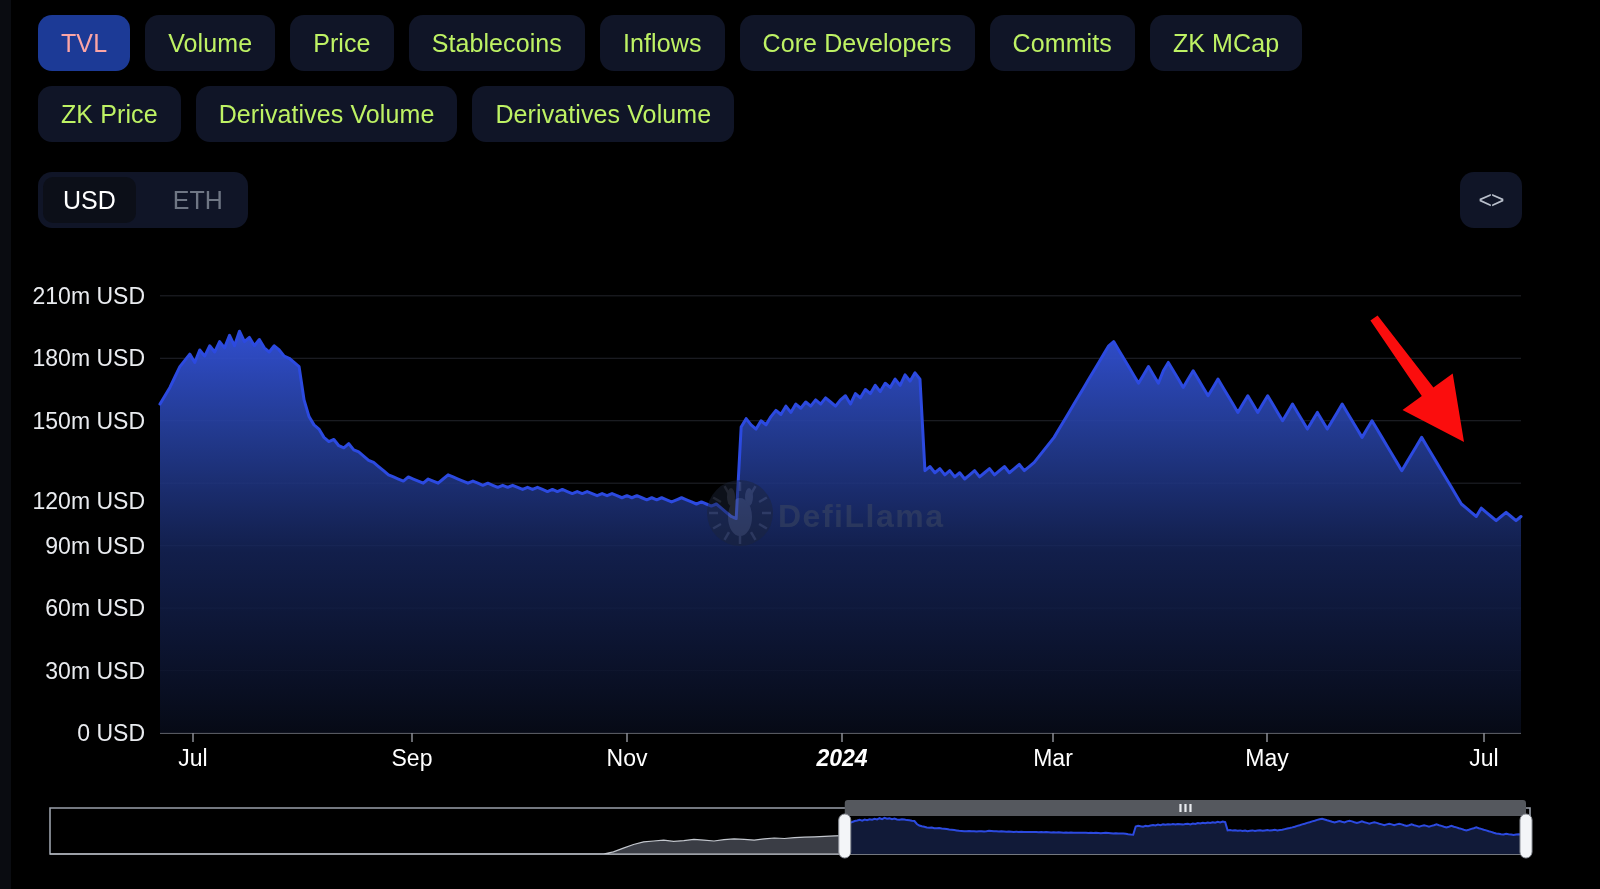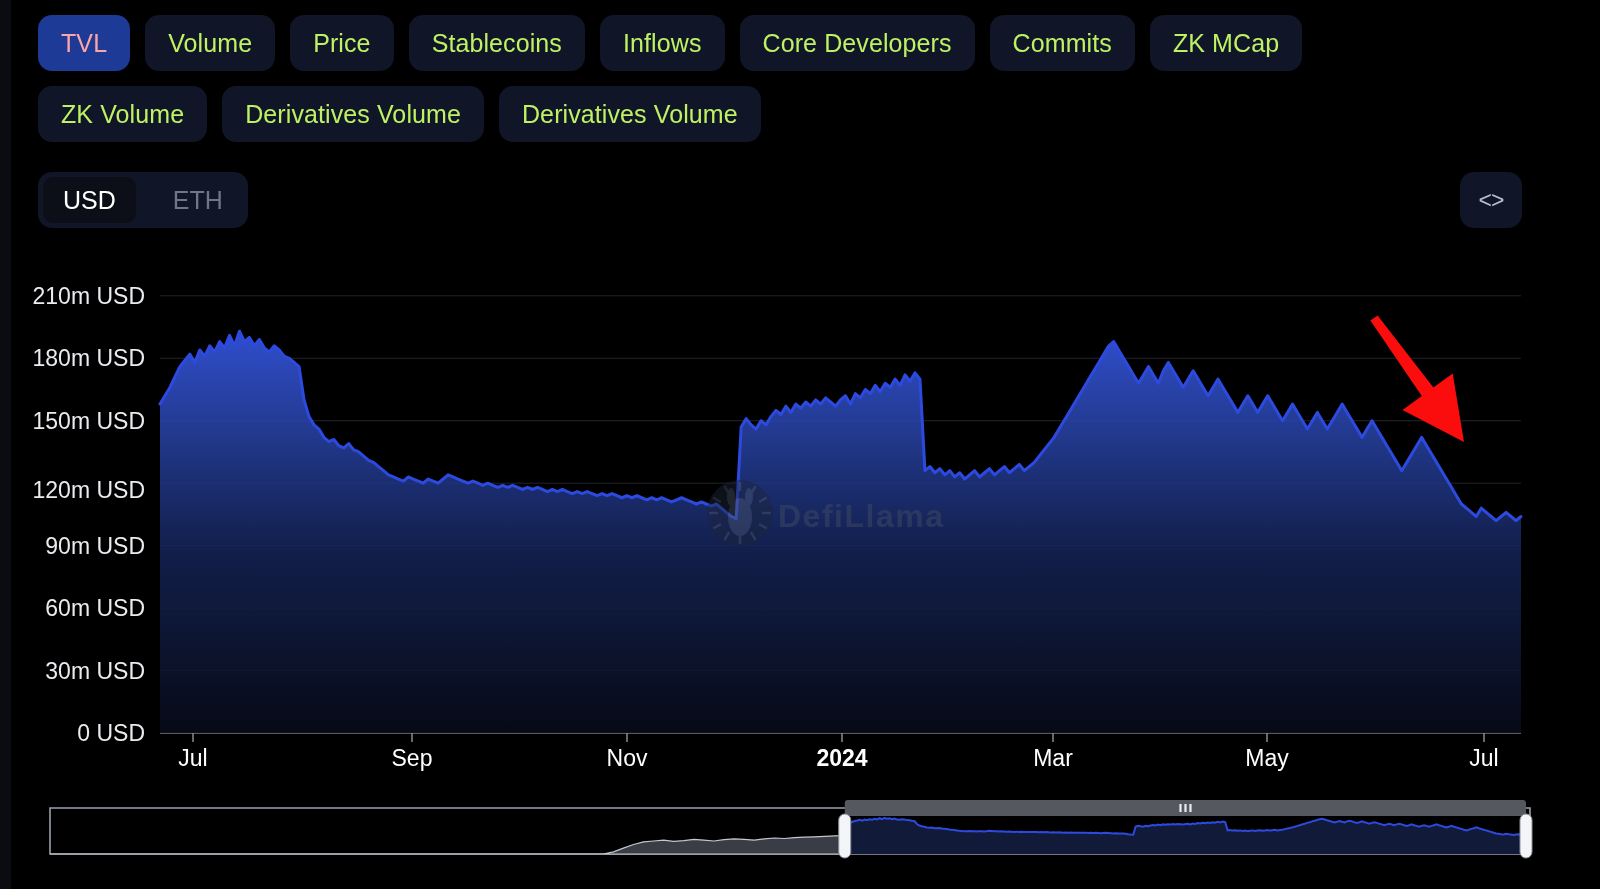--- a/index.html
+++ b/index.html
@@ -121,21 +121,21 @@
     width: 145px; height: 530px;
   }
   .x-label {
     position: absolute;
     transform: translateX(-50%);
     color: #ffffff;
     font-size: 23px;
     white-space: nowrap;
     top: 490px;
   }
-  .x-label.bold { font-weight: bold; }
+  .x-label.bold { font-weight: bold; font-style: italic; }
 
   
   .brush {
     position: absolute;
     left: 45px; top: 800px;
     width: 1490px; height: 55px;
   }
 </style>
 </head>
 <body>
@@ -147,41 +147,41 @@
 
   <div class="tabs-wrap" id="tabs">
       <button class="tab active">TVL</button>
       <button class="tab">Volume</button>
       <button class="tab">Price</button>
       <button class="tab">Stablecoins</button>
       <button class="tab">Inflows</button>
       <button class="tab">Core Developers</button>
       <button class="tab">Commits</button>
       <button class="tab">ZK MCap</button>
-      <button class="tab">ZK Volume</button>
+      <button class="tab">ZK Price</button>
       <button class="tab">Derivatives Volume</button>
       <button class="tab">Derivatives Volume</button>
     </div>
 
   <div class="currency-toggle" id="currency">
       <button class="cur-opt active">USD</button>
       <button class="cur-opt">ETH</button>
     </div>
 
   <button class="code-btn">
     <span>&lt;&gt;</span>
   </button>
 
   <div class="chart-area">
     <div class="y-axis-col" id="y-axis">
         <div class="y-label" style="top: 478px;">0 USD</div>
         <div class="y-label" style="top: 415.545px;">30m USD</div>
         <div class="y-label" style="top: 353.091px;">60m USD</div>
         <div class="y-label" style="top: 290.636px;">90m USD</div>
-        <div class="y-label" style="top: 235px; margin-left: 32px;">120m USD</div>
+        <div class="y-label" style="top: 246px; margin-left: 32px;">120m USD</div>
         <div class="y-label" style="top: 165.727px;">150m USD</div>
         <div class="y-label" style="top: 103.273px;">180m USD</div>
         <div class="y-label" style="top: 40.8182px;">210m USD</div>
       </div>
     <svg id="plot" width="1560" height="530" style="position:absolute;left:0;top:0;">
         <defs>
           <linearGradient id="areaGrad" x1="0" y1="0" x2="0" y2="1">
             <stop offset="0%" stop-color="#3352d8" stop-opacity="0.95"></stop>
             <stop offset="25%" stop-color="#26409f" stop-opacity="0.9"></stop>
             <stop offset="55%" stop-color="#152458" stop-opacity="0.85"></stop>

